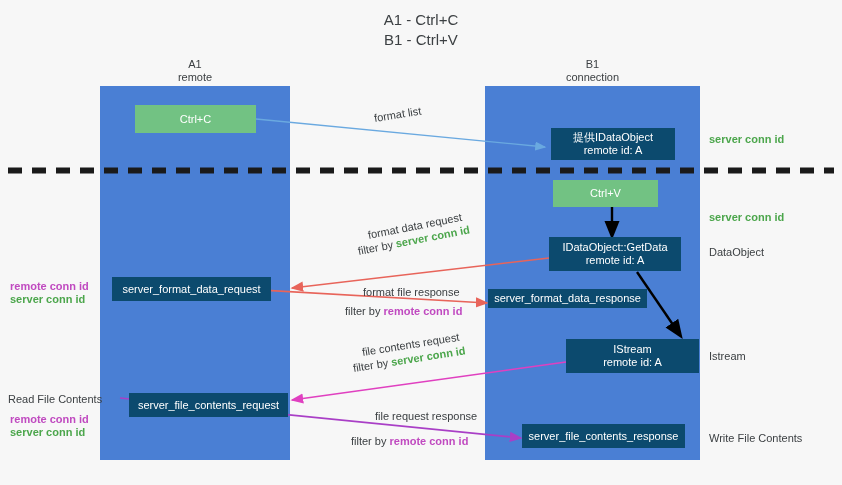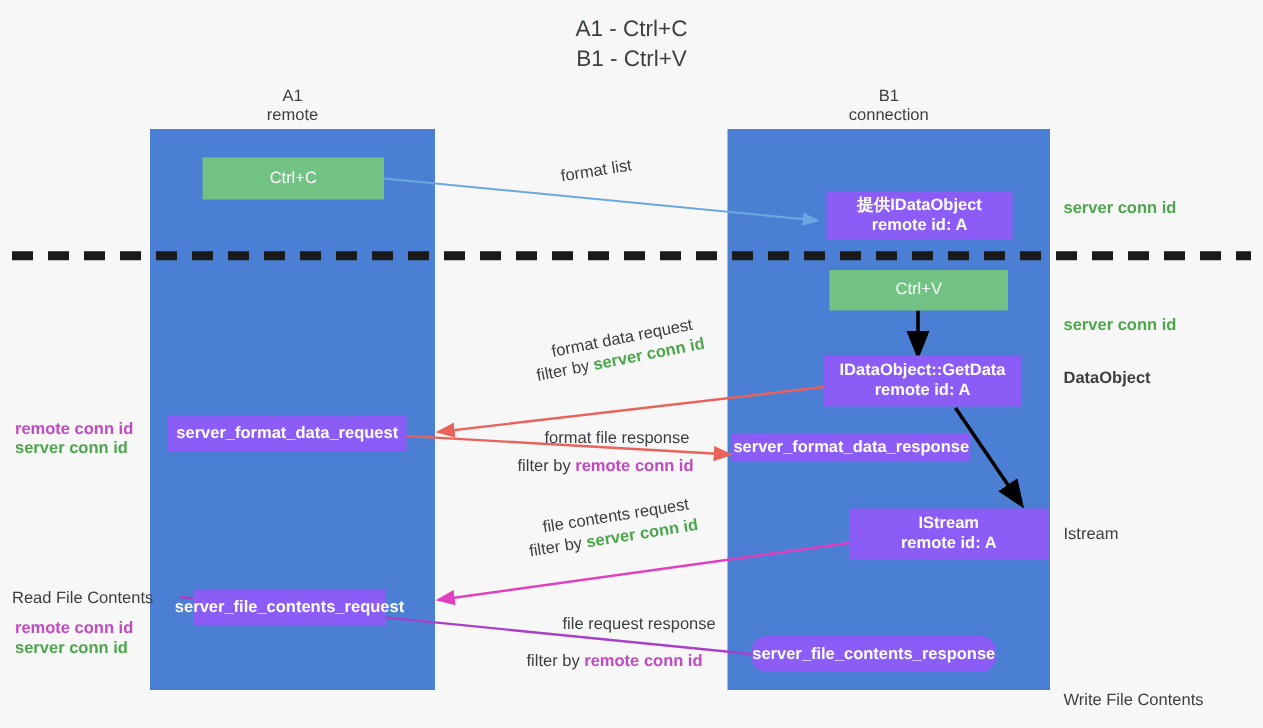--- a/index.html
+++ b/index.html
@@ -32,21 +32,21 @@
 
   
   .box{
     position:absolute;display:flex;flex-direction:column;
     align-items:center;justify-content:center;
     font-size:11px;line-height:13px;color:#ffffff;text-align:center;
     box-sizing:border-box;padding:3px 16px;
   }
   .box.green{background:#72c283;}
   .box.orange{background:#fbb champion;}
-  .box.orange{background:#8b5cf6;font-weight:bold;}
+  .box.orange{background:#0c4a6e;}
 
   
   .lbl{position:absolute;font-size:11px;line-height:14px;color:#3c4043;white-space:nowrap;}
   .lbl.green{color:#4ca64c;font-weight:bold;}
   .lbl.purple{color:#c04ac0;font-weight:bold;}
   .lbl.rot-a{transform:rotate(-9deg);transform-origin:left center;}
   .lbl.rot-b{transform:rotate(-11deg);transform-origin:left center;}
   .lbl.rot-c{transform:rotate(-9deg);transform-origin:left center;}
   .lbl .g{color:#4ca64c;font-weight:bold;}
   .lbl .p{color:#c04ac0;font-weight:bold;}
@@ -118,21 +118,21 @@
 
   <div class="box green" style="left:135px;top:105px;width:121px;height:28px;">
     <span>Ctrl+C</span>
   </div>
 
   <div class="box orange" style="left:551px;top:128px;width:124px;height:32px;">
     <span>提供IDataObject</span>
     <span>remote id: A</span>
   </div>
 
-  <div class="box green" style="left:553px;top:180px;width:119px;height:27px;">
+  <div class="box green" style="left:553px;top:180px;width:105px;height:27px;">
     <span>Ctrl+V</span>
   </div>
 
   <div class="box orange" style="left:549px;top:237px;width:132px;height:34px;">
     <span>IDataObject::GetData</span>
     <span>remote id: A</span>
   </div>
 
   <div class="box orange" style="left:566px;top:339px;width:133px;height:34px;">
     <span>IStream</span>
@@ -140,25 +140,25 @@
   </div>
 
   <div class="box orange" style="left:112px;top:277px;width:159px;height:24px;">
     <span>server_format_data_request</span>
   </div>
 
   <div class="box orange" style="left:488px;top:289px;width:159px;height:19px;">
     <span>server_format_data_response</span>
   </div>
 
-  <div class="box orange" style="left:129px;top:393px;width:128px;height:24px;">
+  <div class="box orange" style="left:129px;top:393px;width:159px;height:24px;">
     <span>server_file_contents_request</span>
   </div>
 
-  <div class="box orange" style="left:501px;top:424px;width:163px;height:24px;border-radius:10px;">
+  <div class="box orange" style="left:522px;top:424px;width:163px;height:24px;">
     <span>server_file_contents_response</span>
   </div>
 
   <div class="lbl rot-a" style="left:374px;top:111px;">format list</div>
 
   <div class="lbl rot-b" style="left:368px;top:228px;">format data request</div>
   <div class="lbl rot-b" style="left:358px;top:244px;">
     <span>filter by </span><span class="g">server conn id</span>
   </div>
 
@@ -172,23 +172,23 @@
     <span>filter by </span><span class="g">server conn id</span>
   </div>
 
   <div class="lbl" style="left:375px;top:409px;">file request response</div>
   <div class="lbl" style="left:351px;top:434px;">
     <span>filter by </span><span class="p">remote conn id</span>
   </div>
 
   <div class="lbl green" style="left:709px;top:132px;">server conn id</div>
   <div class="lbl green" style="left:709px;top:210px;">server conn id</div>
-  <div class="lbl" style="left:709px;top:245px;font-weight:bold;">DataObject</div>
+  <div class="lbl" style="left:709px;top:245px;">DataObject</div>
   <div class="lbl" style="left:709px;top:349px;">Istream</div>
-  <div class="lbl" style="left:709px;top:431px;margin-top:29px;">Write File Contents</div>
+  <div class="lbl" style="left:709px;top:431px;">Write File Contents</div>
 
   <div class="lbl purple" style="left:10px;top:279px;">remote conn id</div>
   <div class="lbl green" style="left:10px;top:292px;">server conn id</div>
 
   <div class="lbl" style="left:8px;top:392px;">Read File Contents</div>
   <div class="lbl purple" style="left:10px;top:412px;">remote conn id</div>
   <div class="lbl green" style="left:10px;top:425px;">server conn id</div>
 
 </div>
 

